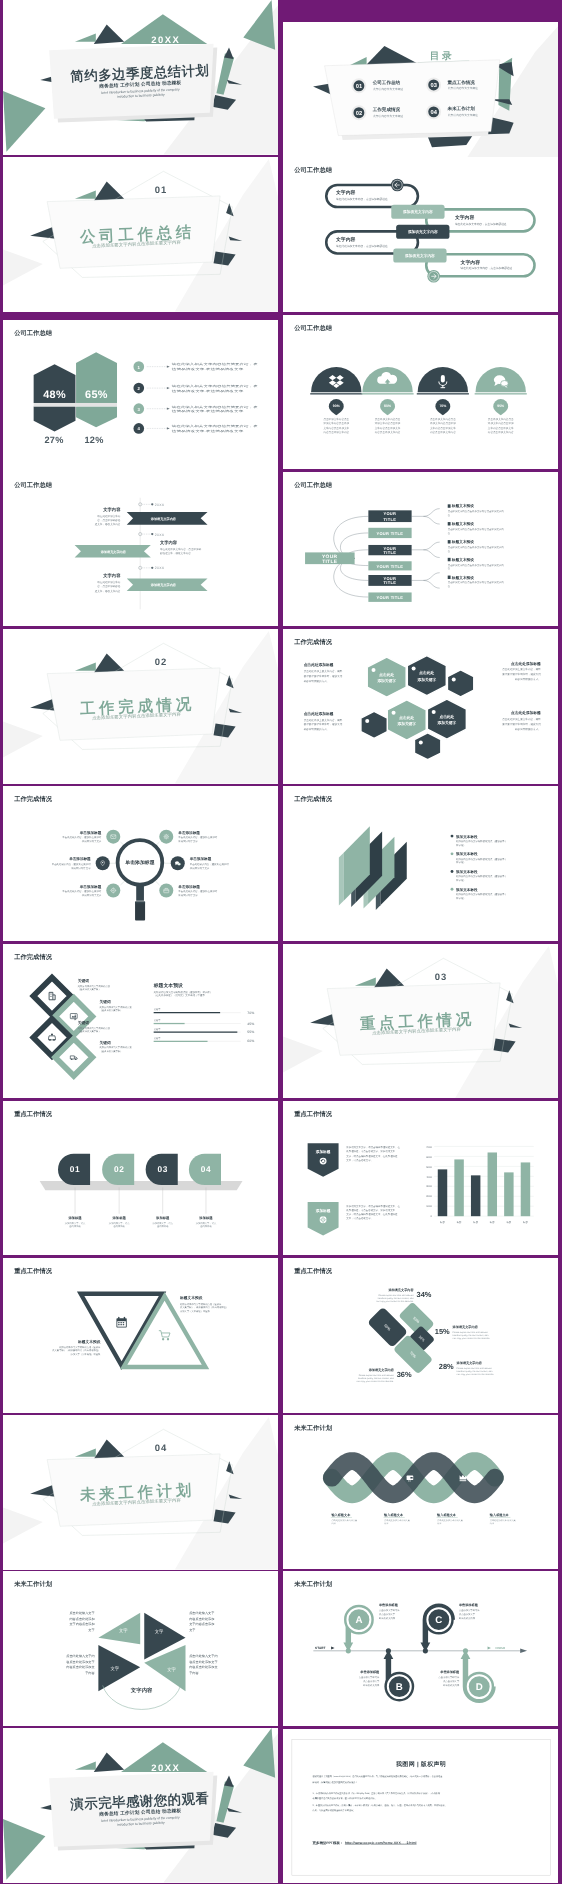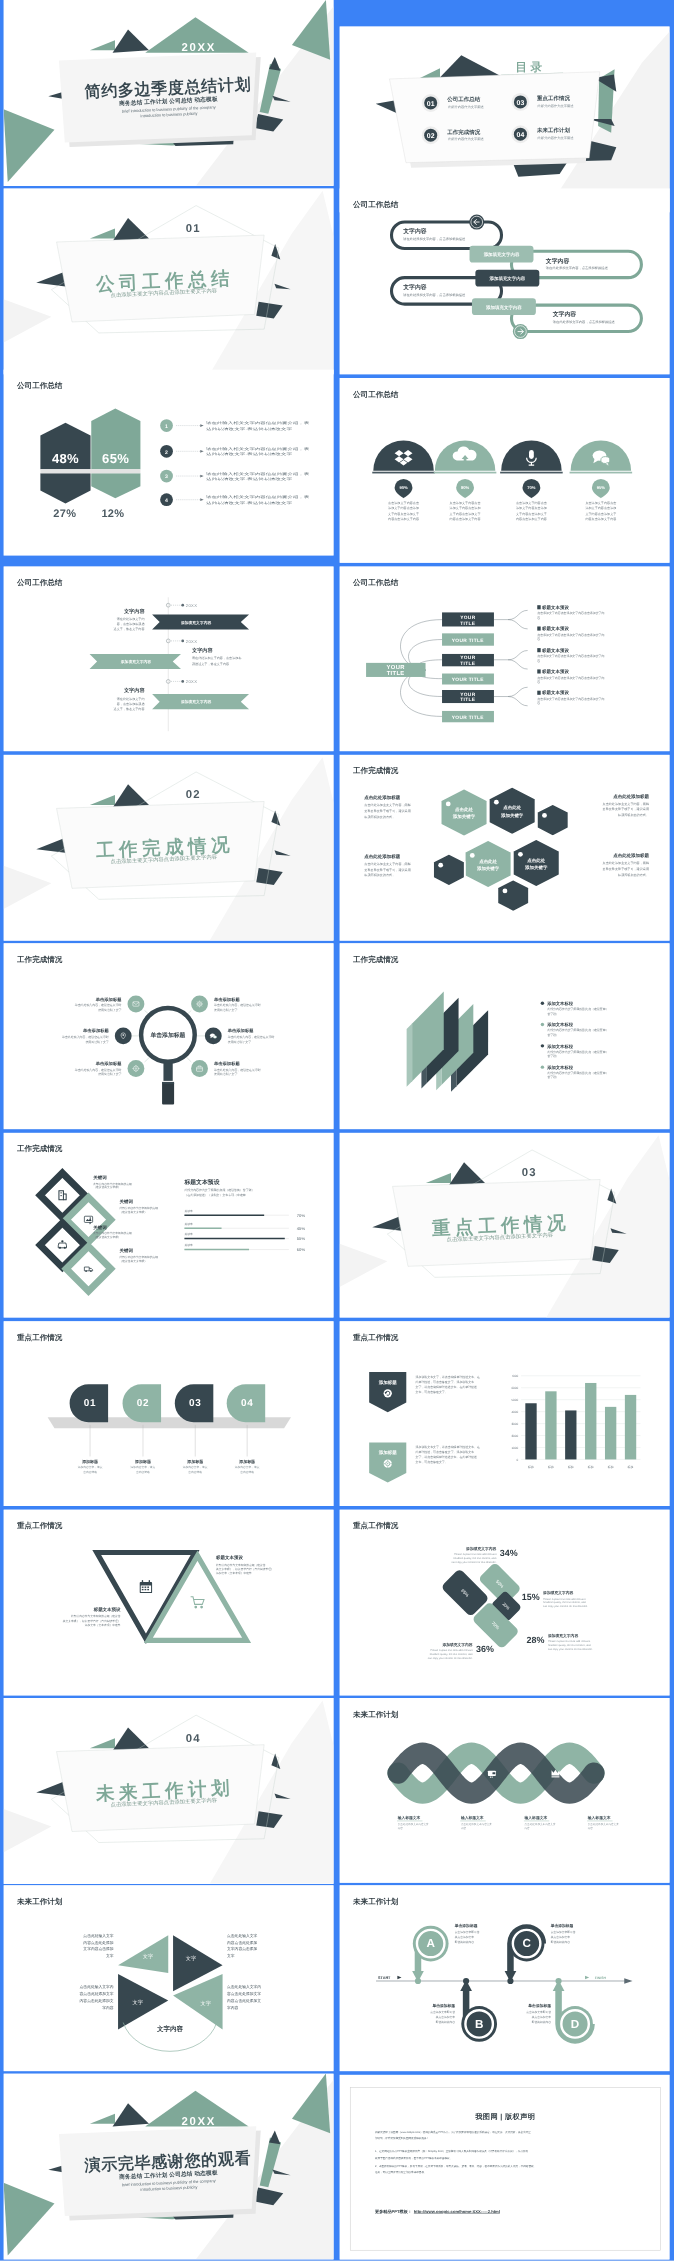--- a/index.html
+++ b/index.html
@@ -1,19 +1,19 @@
 <!DOCTYPE html>
 <html><head>
 <meta charset="utf-8">
 <style>
   html,body{margin:0;padding:0;background:#f2f2f2;}
   body{width:562px;height:1884px;font-family:"Liberation Sans",sans-serif;
        -webkit-font-smoothing:antialiased;text-rendering:geometricPrecision;}
   svg text{font-family:"Liberation Sans",sans-serif;}
-  .grid{position:relative;width:562px;height:1884px;background:#3b82f6;}
+  .grid{position:relative;width:562px;height:1884px;background:#701a75;}
   .slide{position:absolute;overflow:hidden;background:#fff;width:275px;height:154.5px;}
   .slide svg{display:block;width:275px;height:154.5px;}
 </style>
 </head>
 <body>
 
 <div class="grid">
 
 <div class="slide" style="left:3px;top:0px;">
  <svg viewBox="0 0 960 540" preserveAspectRatio="none">
@@ -212,21 +212,21 @@
     <rect x="395" y="237" width="186" height="49" rx="9" fill="#37474f"></rect>
     <text x="488" y="267" text-anchor="middle" font-size="13" font-weight="bold" fill="#ffffff">添加填充文字内容</text>
   </g>
   <g>
     <rect x="385" y="320" width="186" height="49" rx="9" fill="#9cbdb0"></rect>
     <text x="478" y="350" text-anchor="middle" font-size="13" font-weight="bold" fill="#ffffff">添加填充文字内容</text>
   </g>
  </svg>
 </div>
 
-<div class="slide" style="left:3px;top:308px;">
+<div class="slide" style="left:3px;top:320px;">
  <svg viewBox="0 0 960 540" preserveAspectRatio="none">
   <rect width="960" height="540" fill="#ffffff"></rect>
   <text x="39" y="54" font-size="22" font-weight="bold" fill="#2f3b42">公司工作总结</text>
   <polygon points="107,192 180,155 253,192 253,290 107,290" fill="#37474f"></polygon>
   <polygon points="107,302 253,302 253,352 180,390 107,352" fill="#37474f"></polygon>
   <polygon points="255,150 325,113 398,150 398,290 255,290" fill="#7fa898"></polygon>
   <polygon points="255,302 398,302 398,340 325,375 255,340" fill="#7fa898"></polygon>
   <rect x="107" y="290" width="291" height="12" fill="#e3e3e3"></rect>
   <text x="180" y="272" text-anchor="middle" font-size="38" font-weight="bold" fill="#ffffff" letter-spacing="1">48%</text>
   <text x="326" y="272" text-anchor="middle" font-size="38" font-weight="bold" fill="#ffffff" letter-spacing="1">65%</text>

